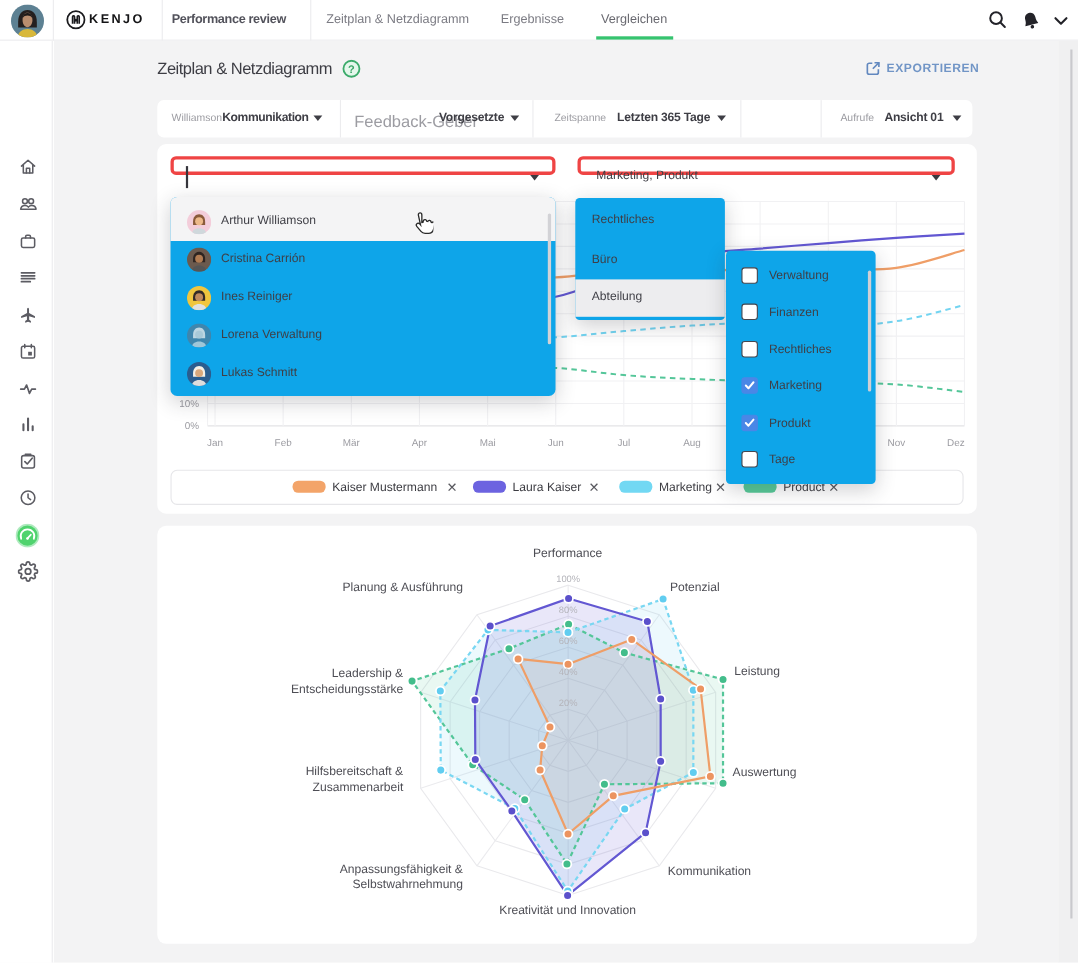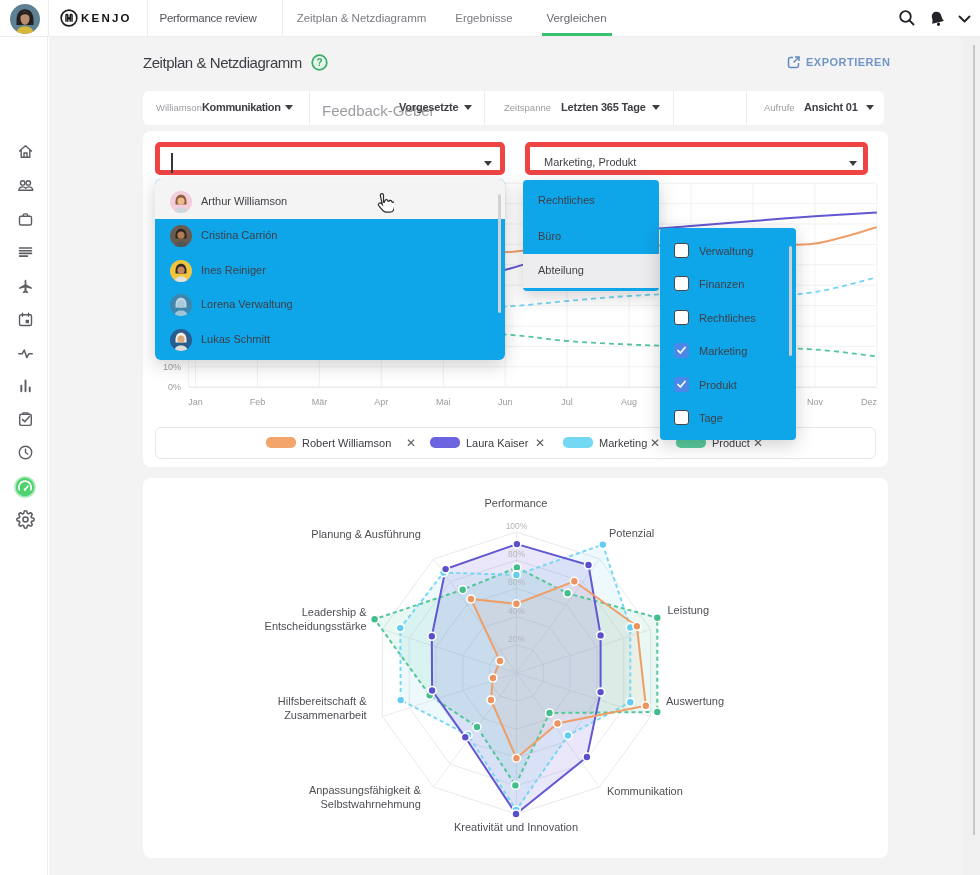--- a/index.html
+++ b/index.html
@@ -4,21 +4,21 @@
 *{margin:0;padding:0;box-sizing:border-box}
 html,body{width:980px;height:875px;overflow:hidden;font-family:"Liberation Sans",sans-serif;background:#fff}
 .abs{position:absolute}
 .nav{position:absolute;left:0;top:0;width:980px;height:37px;background:#fff;border-bottom:1px solid #ececee}
 .side{position:absolute;left:0;top:37px;width:48px;height:838px;background:#fff;border-right:1px solid #ececee}
 .main{position:absolute;left:49px;top:37px;width:913px;height:838px;background:#f3f3f4}
 .strip{position:absolute;left:962px;top:37px;width:18px;height:838px;background:#f0f0f1}
 .vdiv{position:absolute;top:0;width:1px;height:37px;background:#ececee}
 .tab{position:absolute;top:0;height:37px;line-height:37px;font-size:11.5px;color:#7b7b83;text-align:center}
 .card{position:absolute;background:#fff;border-radius:8px}
-.sel{position:absolute;height:33px;background:#fff;border:5px solid #ef4444;border-radius:5px}
+.sel{position:absolute;height:17px;background:#fff;border:3px solid #ef4444;border-radius:5px}
 .panel{position:absolute;background:#0ea5e9;border-radius:5px;box-shadow:0 5px 18px rgba(40,40,50,.22)}
 .cbx{position:absolute;width:15px;height:15px;border:1.8px solid #46464e;border-radius:3px;background:#fff}
 .cbx.on{background:#4a87e6;border-color:#4a87e6}
 .lbl{font-size:11px;color:#3f3f46}
 .lgname{font-size:11px;color:#3c3c42}
 .x{color:#5a5a60;font-size:12px}
 svg{display:block}
 </style></head>
 <body>
 
@@ -164,21 +164,21 @@
 <text x="567.1" y="405" text-anchor="middle" font-size="9" fill="#9b9ba1">Jul</text>
 <text x="629.1" y="405" text-anchor="middle" font-size="9" fill="#9b9ba1">Aug</text>
 <text x="691.0" y="405" text-anchor="middle" font-size="9" fill="#9b9ba1">Sep</text>
 <text x="753.0" y="405" text-anchor="middle" font-size="9" fill="#9b9ba1">Okt</text>
 <text x="814.9" y="405" text-anchor="middle" font-size="9" fill="#9b9ba1">Nov</text>
 <text x="869.0" y="405" text-anchor="middle" font-size="9" fill="#9b9ba1">Dez</text>
   </svg>
 
   <div class="abs" style="left:12px;top:296px;width:721px;height:32px;border:1px solid #e6e6e9;border-radius:6px;background:#fff">
     <div class="abs" style="left:110px;top:9px;width:30px;height:11px;background:#f3a469;border-radius:5px"></div>
-    <div class="abs lgname" style="left:146px;top:9px">Robert Williamson</div>
+    <div class="abs lgname" style="left:146px;top:9px">Kaiser Mustermann</div>
       <div class="abs x" style="left:250px;top:8px">✕</div>
     <div class="abs" style="left:274px;top:9px;width:30px;height:11px;background:#6c63e0;border-radius:5px"></div>
     <div class="abs lgname" style="left:310px;top:9px">Laura Kaiser</div>
       <div class="abs x" style="left:379px;top:8px">✕</div>
     <div class="abs" style="left:407px;top:9px;width:30px;height:11px;background:#72d8f3;border-radius:5px"></div>
     <div class="abs lgname" style="left:443px;top:9px">Marketing</div>
       <div class="abs x" style="left:494px;top:8px">✕</div>
     <div class="abs" style="left:520px;top:9px;width:30px;height:11px;background:#57cb99;border-radius:5px"></div>
     <div class="abs lgname" style="left:556px;top:9px">Product</div>
       <div class="abs x" style="left:597px;top:8px">✕</div>
@@ -413,21 +413,21 @@
   <div class="abs" style="left:60px;top:9px">
       <svg width="18" height="18" viewBox="0 0 22 22">
         <circle cx="11" cy="11" r="9.6" fill="none" stroke="#1b1b1e" stroke-width="2"></circle>
         <path d="M7.3 15.5V7.6c0-.5.4-.9.9-.9h.4c.5 0 .9.4.9.9v7.9" fill="none" stroke="#1b1b1e" stroke-width="1.8"></path>
         <path d="M12.5 15.5V7.6c0-.5.4-.9.9-.9h.4c.5 0 .9.4.9.9v7.9" fill="none" stroke="#1b1b1e" stroke-width="1.8"></path>
         <circle cx="11" cy="11.5" r="1.6" fill="#1b1b1e"></circle>
       </svg>
     </div>
   <div class="abs" style="left:81px;top:12px;font-size:11.5px;font-weight:bold;color:#141416;letter-spacing:2.2px">KENJO</div>
   <div class="vdiv" style="left:147px"></div>
-  <div class="tab" style="left:147px;width:122px;font-weight:normal;color:#52525b;font-size:11.5px;letter-spacing:-0.3px">Performance review</div>
+  <div class="tab" style="left:147px;width:122px;font-weight:bold;color:#52525b;font-size:11.5px;letter-spacing:-0.3px">Performance review</div>
   <div class="vdiv" style="left:282px"></div>
   <div class="tab" style="left:294px;width:135px">Zeitplan &amp; Netzdiagramm</div>
   <div class="tab" style="left:449px;width:70px">Ergebnisse</div>
   <div class="tab" style="left:541px;width:71px;color:#68686f">Vergleichen</div>
   <div class="abs" style="left:542px;top:33px;width:70px;height:3px;background:#36c36f"></div>
   <div class="abs" style="left:897px;top:8px">
       <svg width="80" height="22" viewBox="0 0 80 22">
         <circle cx="8.5" cy="8.5" r="5.3" fill="none" stroke="#232329" stroke-width="1.8"></circle>
         <line x1="12.5" y1="12.5" x2="16.5" y2="16.5" stroke="#232329" stroke-width="1.8" stroke-linecap="round"></line>
         <g transform="rotate(-14 40 11) translate(-3 -2.2) scale(1.08)">

